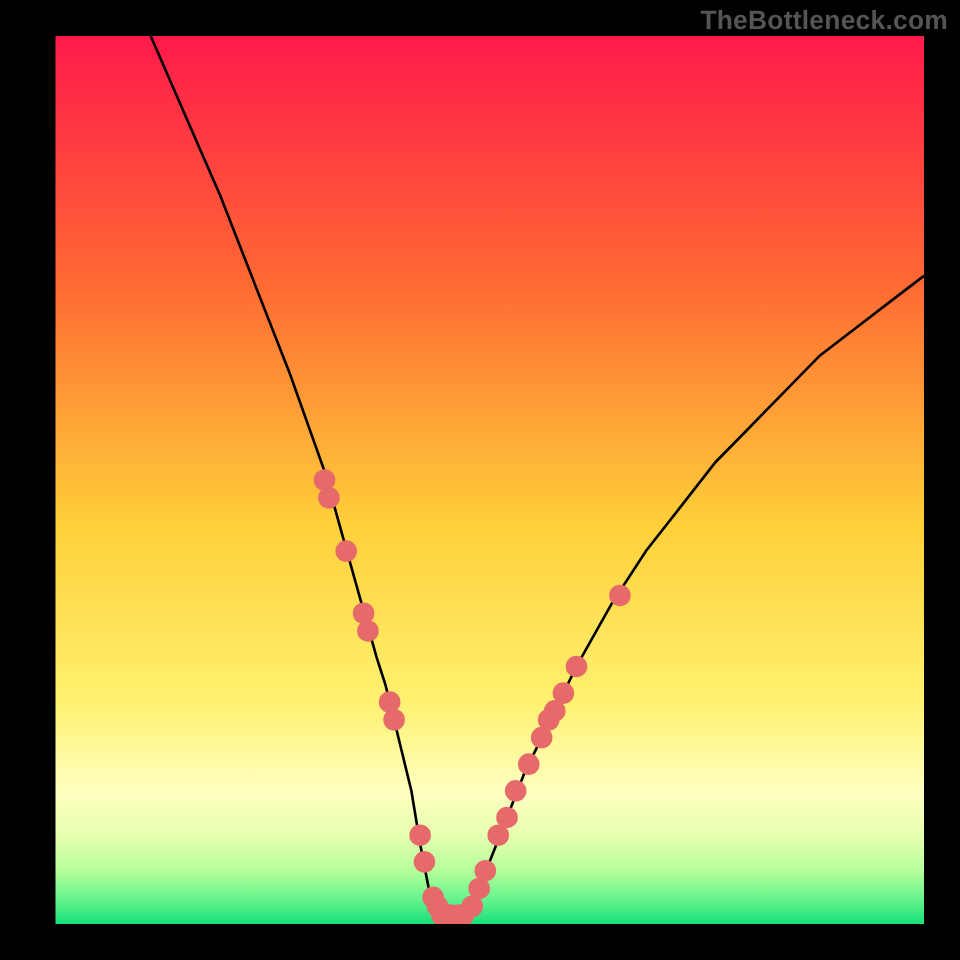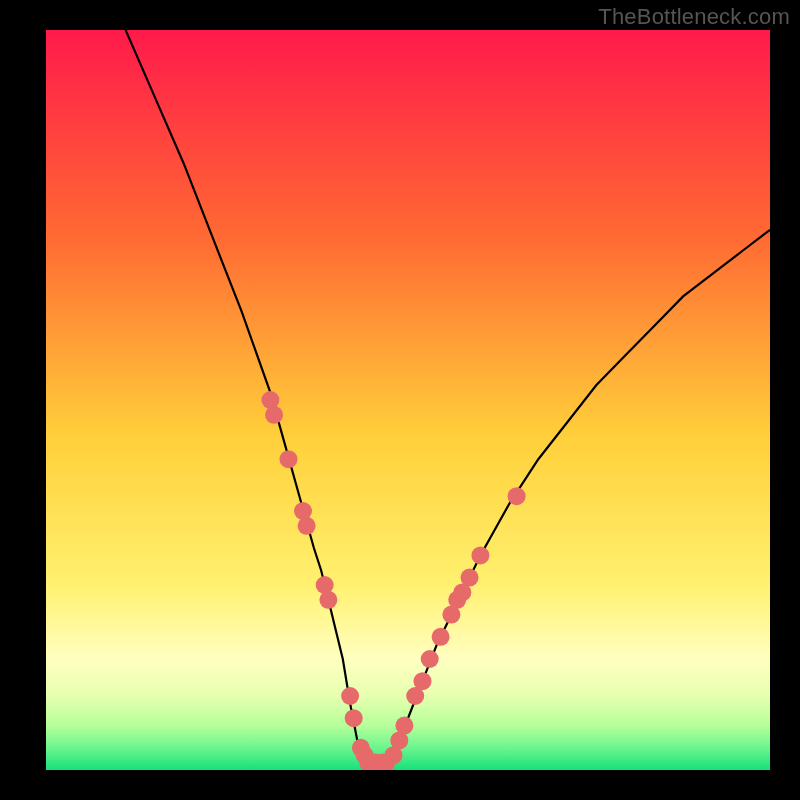--- a/index.html
+++ b/index.html
@@ -15,21 +15,21 @@
     width: 800px;
     height: 800px;
     background: #000;
   }
   .watermark {
     position: absolute;
     top: 4px;
     right: 10px;
     color: #555;
     font-size: 22px;
-    font-weight: 400;
+    font-weight: 700;
     letter-spacing: 0.2px;
     z-index: 50;
   }
   .plot-area {
     position: absolute;
     left: 46px;
     top: 30px;
     width: 724px;
     height: 740px;
     background: #000;

